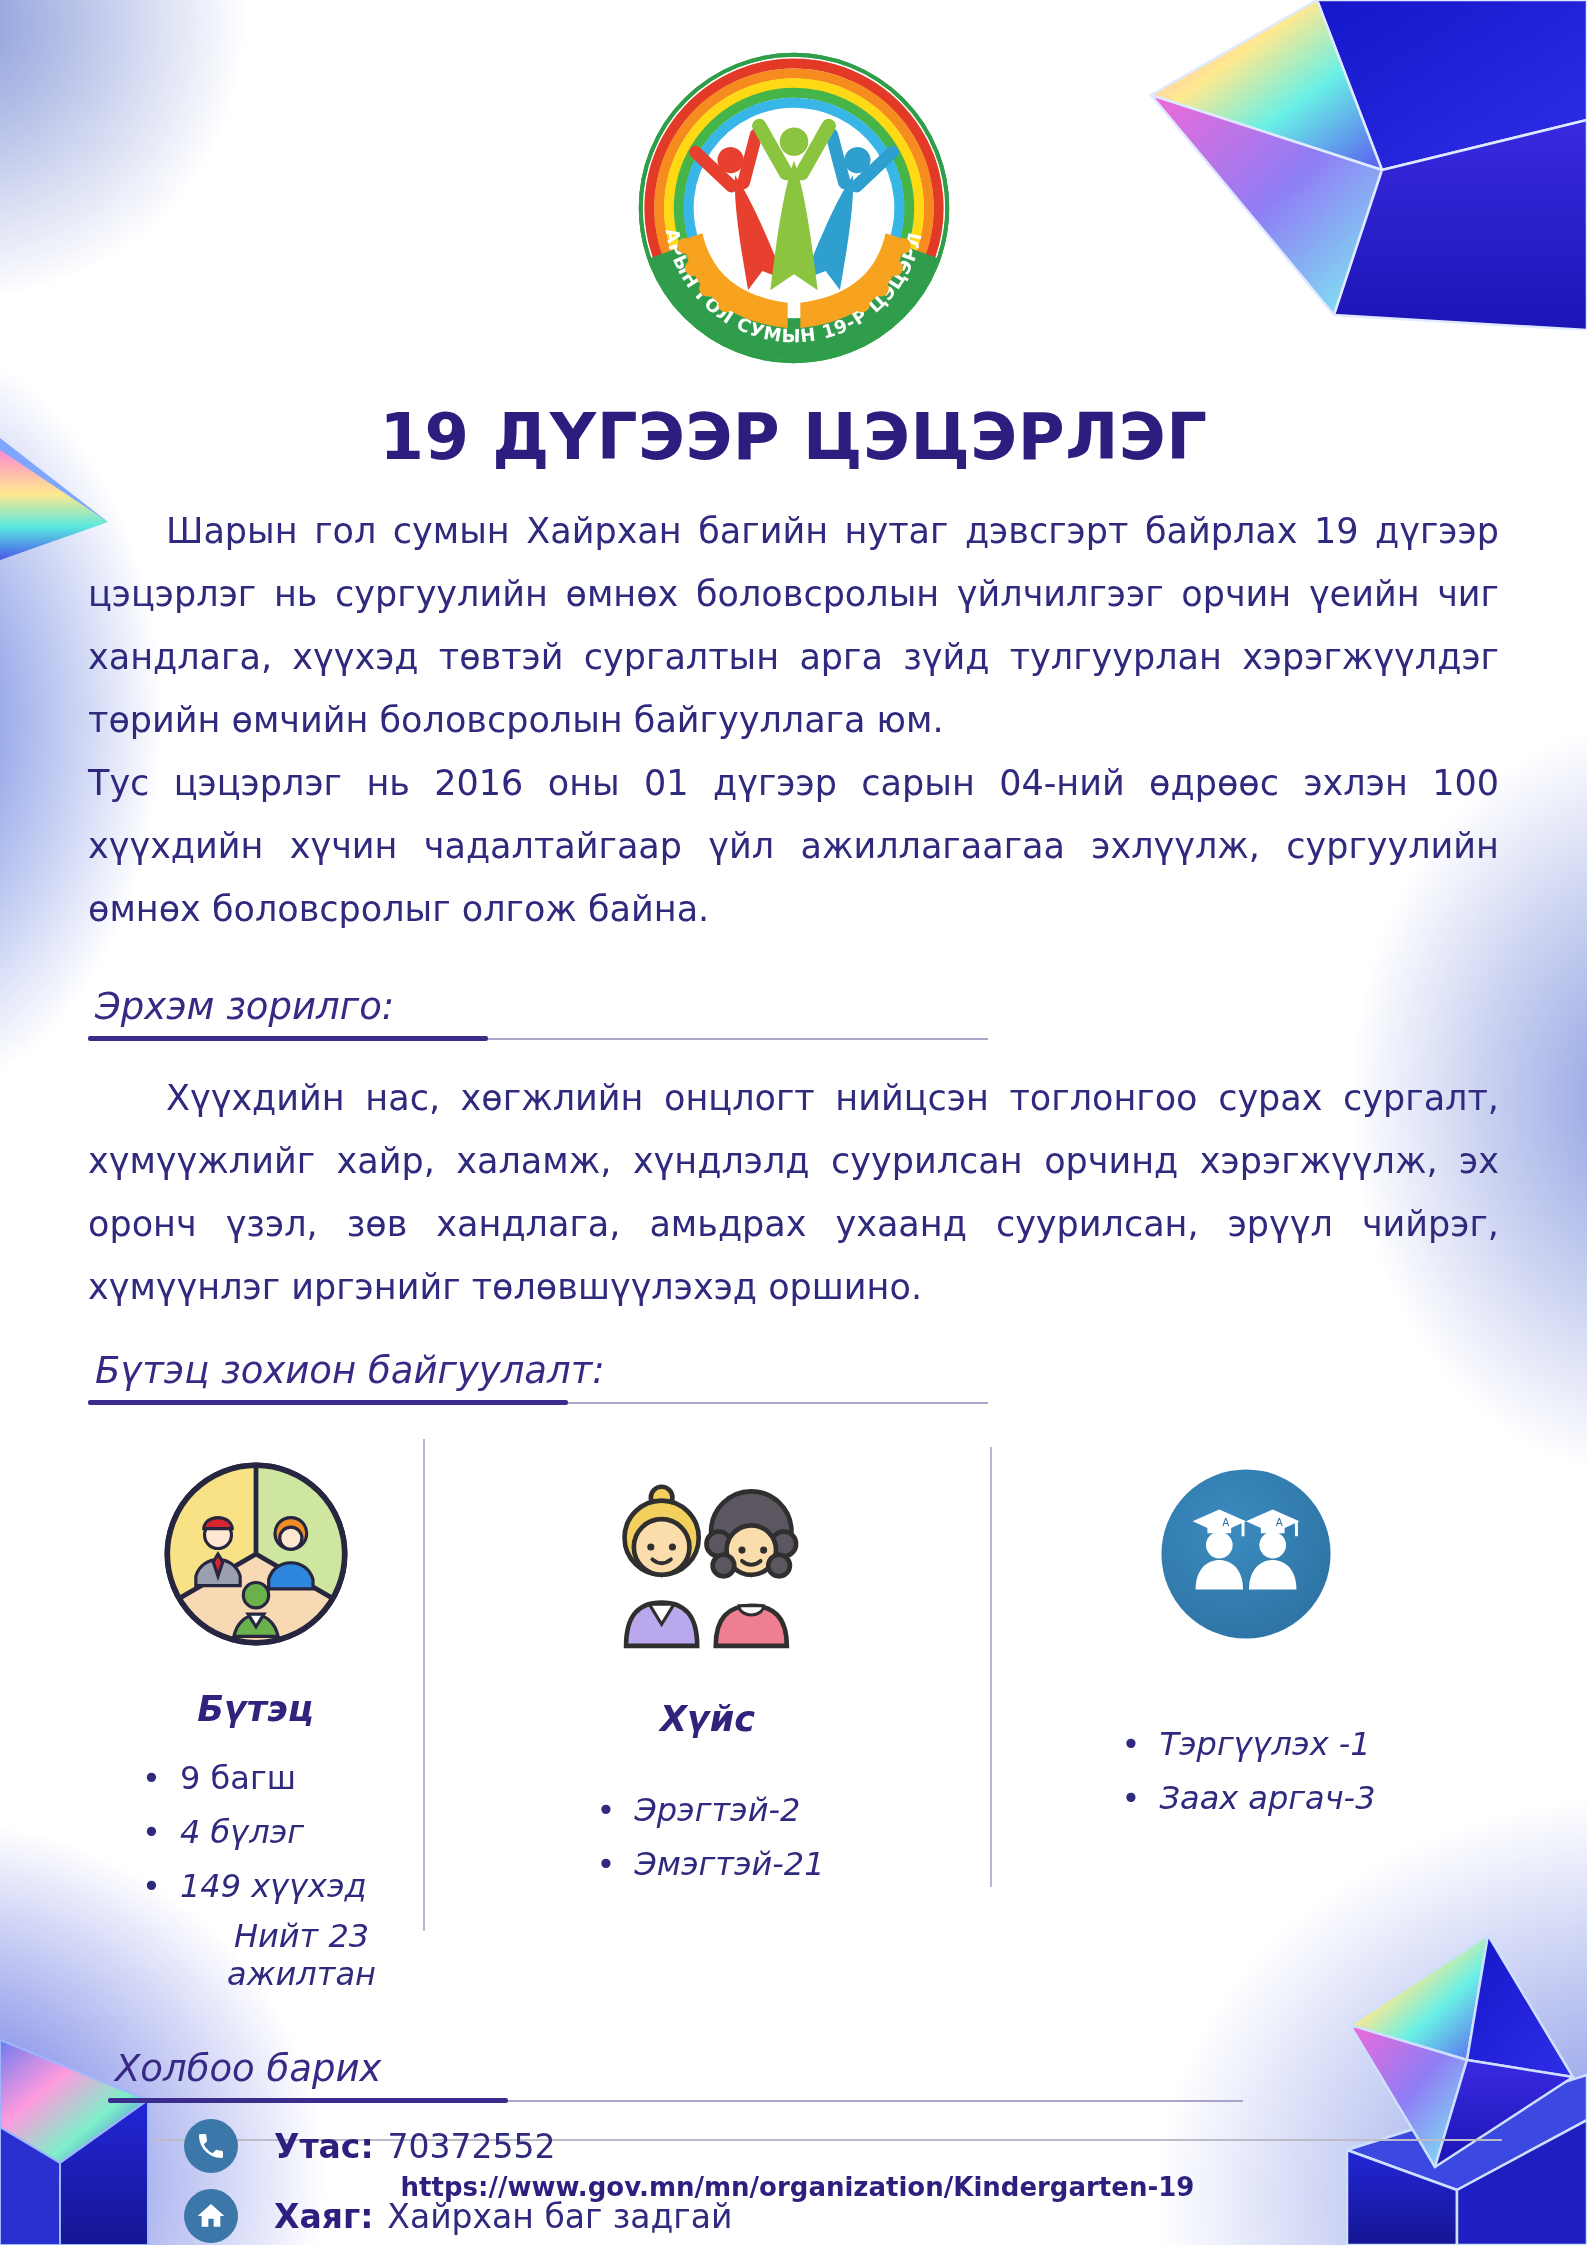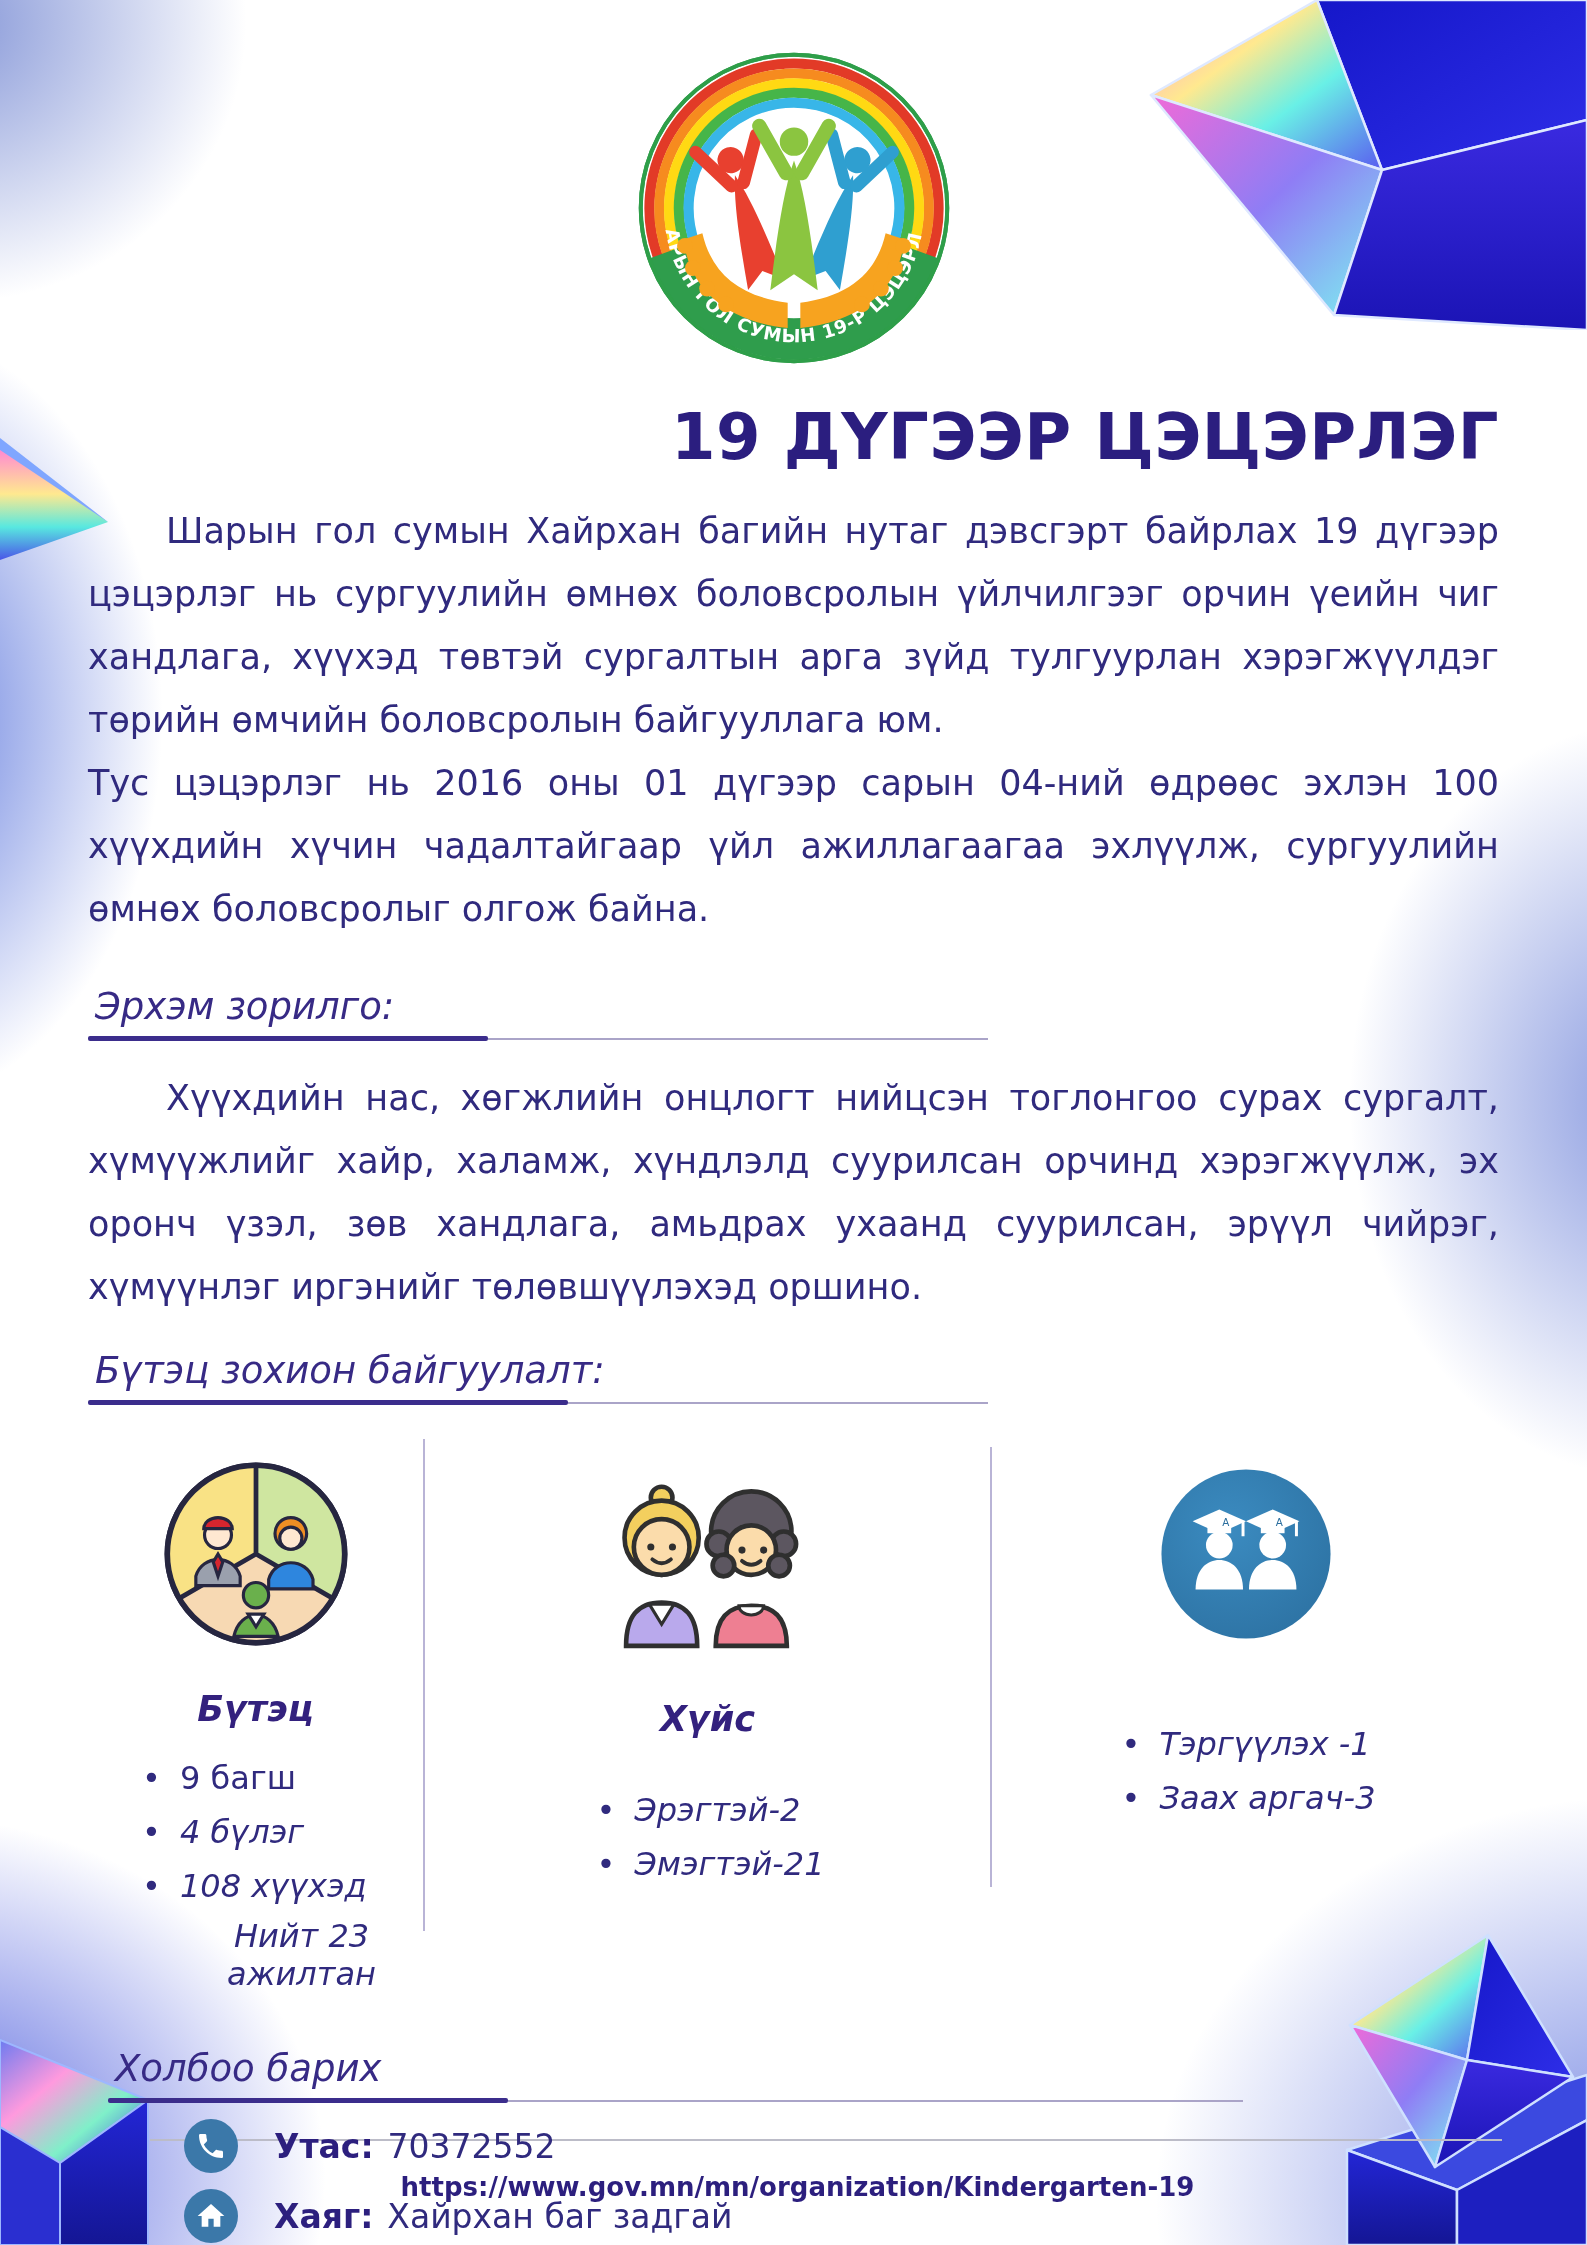--- a/index.html
+++ b/index.html
@@ -13,21 +13,21 @@
       radial-gradient(540px 480px at -5% 97%, rgba(43,62,214,.85), rgba(43,62,214,0) 75%),
       radial-gradient(660px 540px at 104% 98%, rgba(58,84,214,.7), rgba(58,84,214,0) 75%),
       #ffffff;
   }
   .deco{position:absolute;z-index:1;}
   .content{position:absolute;inset:0;z-index:2;padding:0 88px;box-sizing:border-box;}
 
   .logo-wrap{width:316px;margin:50px auto 0;}
   .logo-wrap svg{display:block;width:316px;height:316px;}
 
-  .title{margin:34px 0 26px;text-align:right;font-size:64px;font-weight:800;
+  .title{margin:34px 0 26px;text-align:center;font-size:64px;font-weight:800;
          letter-spacing:.5px;color:#2b1e7f;}
 
   p.body-text{margin:0;font-size:35px;line-height:63px;text-align:justify;color:#302a7e;}
   p.indent{text-indent:78px;}
 
   .sec-head{margin-top:44px;}
   .sec-head h2{margin:7px;font-size:37px;font-style:italic;font-weight:normal;color:#372a85;}
   .rule{display:flex;align-items:center;margin-top:8px;}
   .rule .thick{display:block;height:5px;background:#3b2d8c;border-radius:2px;}
   .rule .thin{display:block;height:0;border-top:2px solid #aaa4c8;}
@@ -244,21 +244,21 @@
               <circle cx="60" cy="86" r="8" fill="#6ab04c"></circle>
               <polygon points="55,98 60,106 65,98" fill="#ffffff"></polygon>
             </g>
             <circle cx="60" cy="60" r="56" fill="none" stroke="#262640" stroke-width="3.5"></circle>
           </svg>
         </div>
         <div class="col-label">Бүтэц</div>
         <ul>
           <li class="regular">9 багш</li>
           <li>4 бүлэг</li>
-          <li>108 хүүхэд</li>
+          <li>149 хүүхэд</li>
         </ul>
         <div class="note">Нийт 23 ажилтан</div>
       </div>
 
       <div class="vdiv d1"></div>
 
       <div class="col col-2">
         <div class="icon-box">
           <svg width="232" height="170" viewBox="0 0 150 110">
             <g stroke="#2f2f2f" stroke-width="3">

